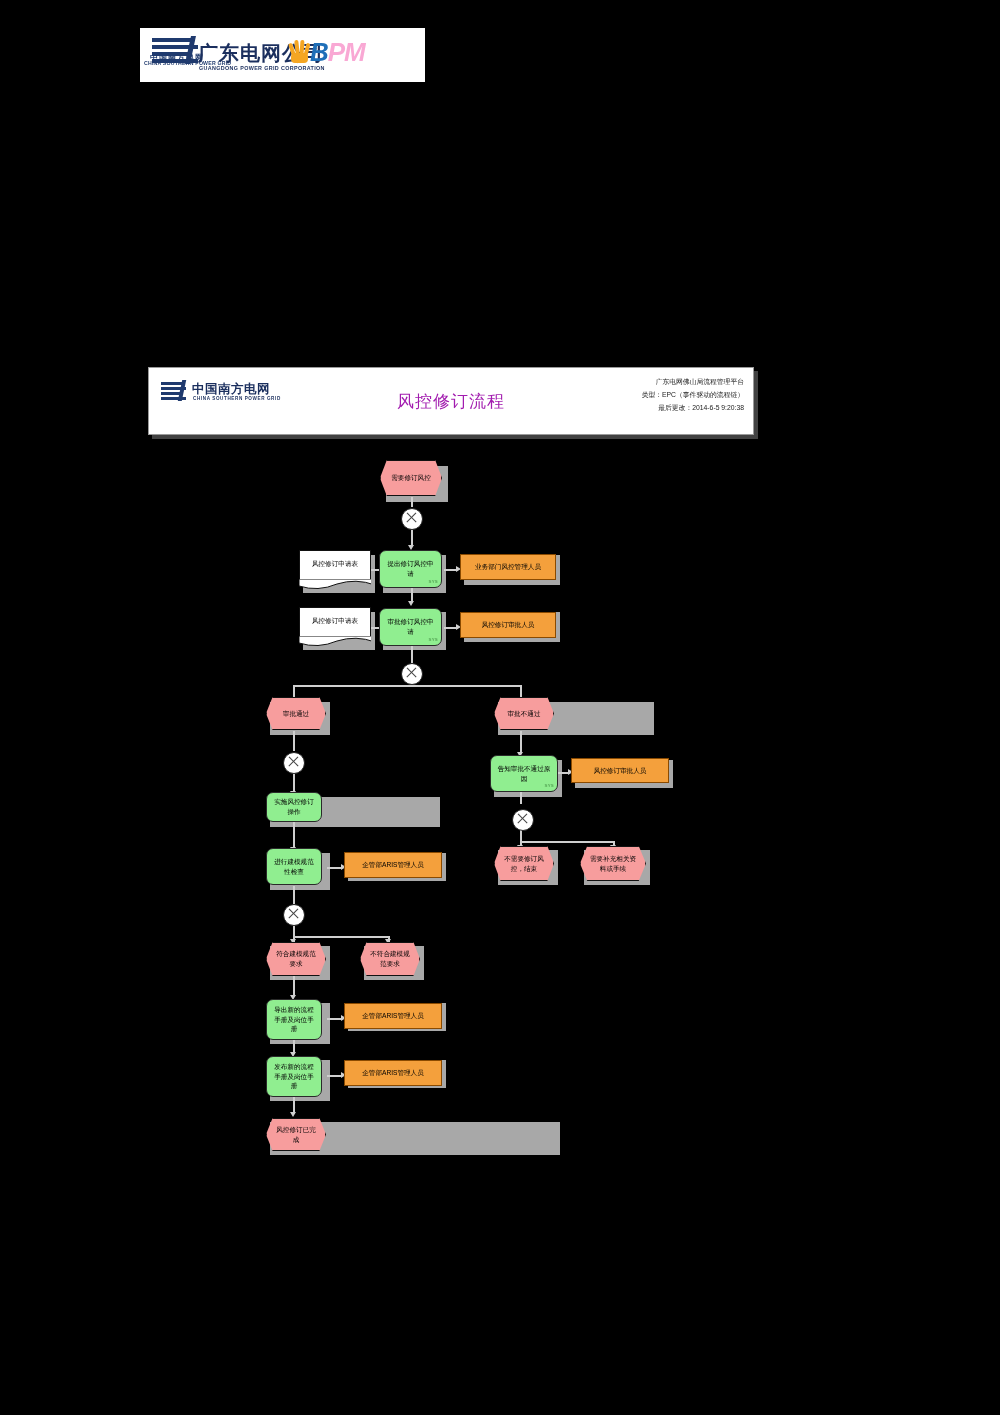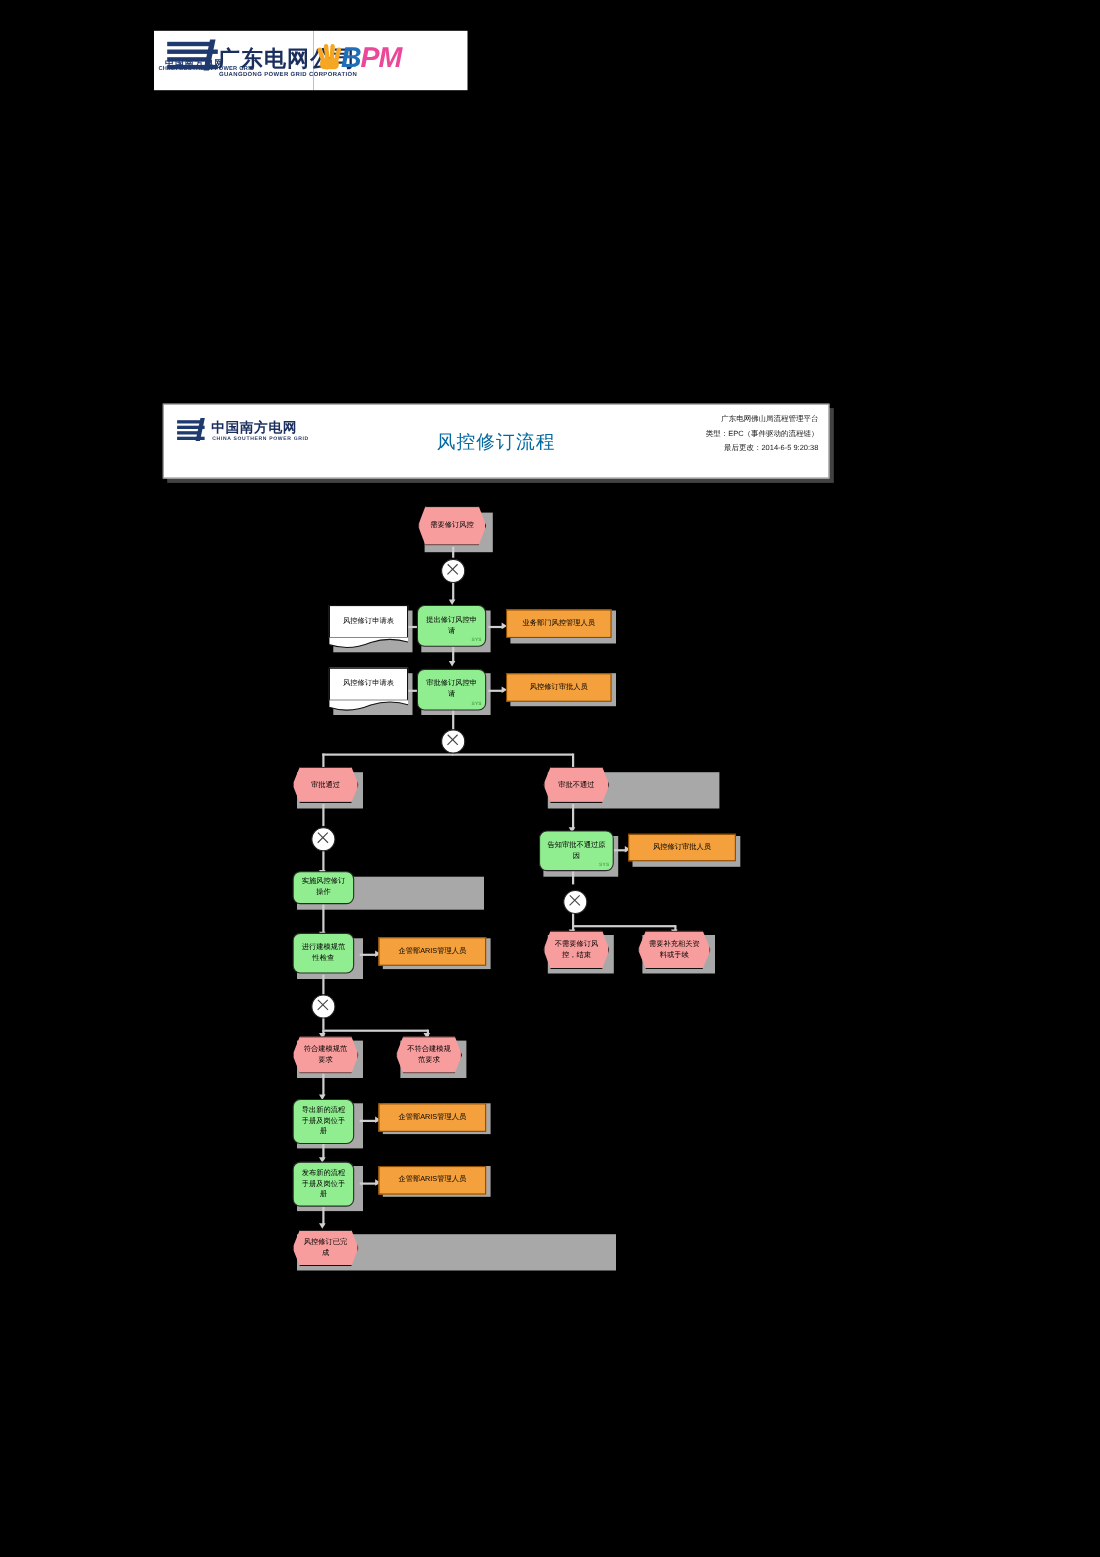--- a/index.html
+++ b/index.html
@@ -18,36 +18,36 @@
   #csg-mark .b4{top:23px;width:46px;}
   #csg-mark .stem{position:absolute;left:36px;top:0px;width:5px;height:28px;background:#1f3a6e;transform:skewX(-12deg);}
   #csg-sub{position:absolute;left:4px;top:32px;font-size:5.2px;letter-spacing:.2px;color:#1f3a6e;font-weight:bold;white-space:nowrap;}
   #csg-cn{position:absolute;left:10px;top:24px;font-size:8px;color:#1f3a6e;font-weight:bold;letter-spacing:1px;}
   #gd-cn{position:absolute;left:58px;top:12px;font-size:20px;font-weight:bold;color:#1b2f5e;letter-spacing:1px;white-space:nowrap;}
   #gd-en{position:absolute;left:59px;top:37px;font-size:5.4px;font-weight:bold;color:#1b2f5e;letter-spacing:.35px;white-space:nowrap;}
   #bpm-wrap{position:absolute;left:148px;top:3px;width:95px;height:40px;}
   #bpm-hand{position:absolute;left:0;top:8px;width:26px;height:26px;}
   #bpm-hand i{position:absolute;background:#f5a623;border-radius:3px;display:block;}
   #bpm-text{position:absolute;left:22px;top:6px;font-size:26px;font-weight:bold;font-style:italic;color:#1f6fb8;letter-spacing:-1px;}
-  #bpm-text .o{color:#ec4899;text-align:center;}
+  #bpm-text .o{color:#f9a8d4;text-align:center;}
 
   
   #sheet{position:absolute;left:148px;top:367px;width:604px;height:66px;background:#fff;
          border:1px solid #9a9a9a;box-shadow:4px 4px 0 rgba(120,120,120,.55);}
   #sheet-logo{position:absolute;left:12px;top:12px;width:120px;height:26px;}
   #sheet-logo .bar{position:absolute;left:0;height:3px;background:#1f3a6e;}
   #sheet-logo .s1{top:2px;width:22px;}
   #sheet-logo .s2{top:7px;width:25px;}
   #sheet-logo .s3{top:12px;width:21px;}
   #sheet-logo .s4{top:17px;width:25px;}
   #sheet-logo .stem{position:absolute;left:19px;top:0;width:4px;height:21px;background:#1f3a6e;transform:skewX(-12deg);}
   #sheet-logo .cn{position:absolute;left:31px;top:1px;font-size:12.5px;font-weight:bold;color:#1b2f5e;letter-spacing:.5px;white-space:nowrap;}
   #sheet-logo .en{position:absolute;left:32px;top:16px;font-size:4.6px;font-weight:bold;color:#1b2f5e;letter-spacing:.6px;white-space:nowrap;}
   #sheet-title{position:absolute;left:0;top:0;width:604px;height:66px;display:flex;align-items:center;justify-content:center;
-        font-size:17px;color:#0369a1;letter-spacing:1px;}
+        font-size:17px;color:#a21caf;letter-spacing:1px;}
   #sheet-meta{position:absolute;right:9px;top:8px;text-align:right;font-size:6.8px;color:#1a1a1a;line-height:1.9;}
   #sheet-meta div{white-space:nowrap;}
   .shadow{position:absolute;background:#a8a8a8;}
 
   .hex{position:absolute;box-sizing:border-box;background:#f79d9d;border:1px solid #111;
        clip-path:polygon(0% 50%,11% 0%,89% 0%,100% 50%,89% 100%,11% 100%);
        display:flex;align-items:center;justify-content:center;text-align:center;
        font-size:6.6px;color:#000;line-height:1.45;padding:0 8px;}
 
   .fn{position:absolute;box-sizing:border-box;background:#90ee90;border:1px solid #2a2a2a;border-radius:7px;

